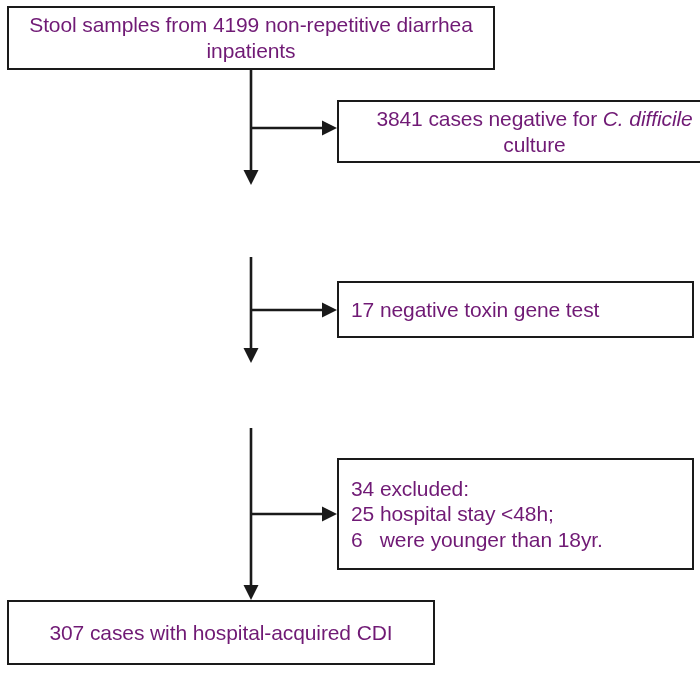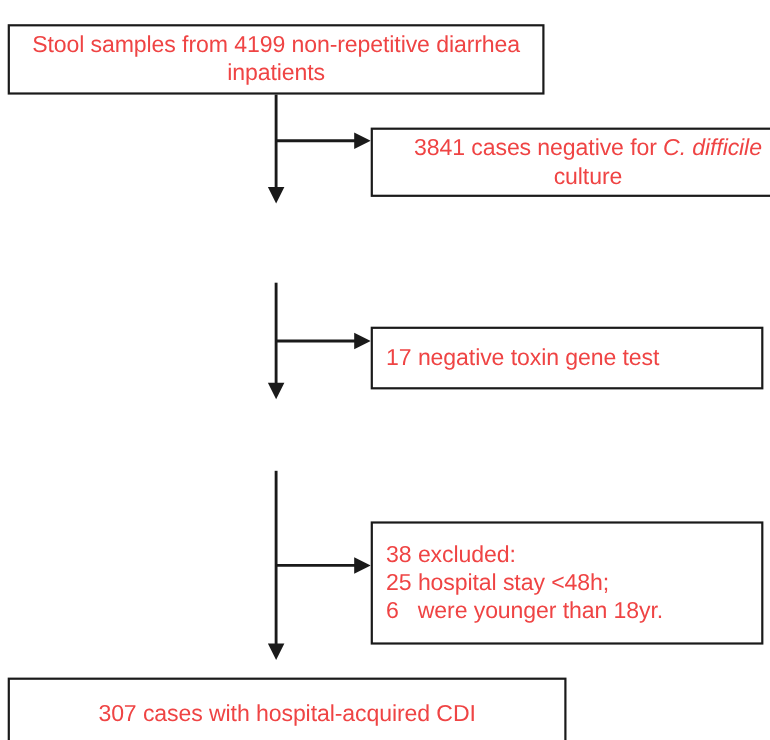--- a/index.html
+++ b/index.html
@@ -16,43 +16,42 @@
     overflow: hidden;
   }
   .node {
     position: absolute;
     box-sizing: border-box;
     border: 2px solid #1a1a1a;
     background: #ffffff;
     display: flex;
     align-items: center;
     justify-content: center;
-    color: #ef4444;
+    color: #701a75;
     font-size: 21px;
     line-height: 1.22;
     letter-spacing: -0.1px;
-    margin-top: 16px;
   }
   .node .txt {
     display: block;
     width: 100%;
     padding: 0 10px;
     box-sizing: border-box;
     white-space: pre-wrap;
   }
   .node.center .txt { text-align: center; }
   .node.left-align { justify-content: flex-start; }
   .node.left-align .txt { text-align: left; padding-left: 12px; }
   .node .ital { font-style: italic; }
 
   
   #node-stool    { left: 7px;  top: 6px;   width: 488px; height: 64px; }
   #node-positive { left: 7px;  top: 185px; width: 488px; height: 72px; }
   #node-confirmed{ left: 7px;  top: 363px; width: 488px; height: 65px; }
-  #node-acquired { left: 7px;  top: 600px; width: 508px; height: 65px; }
+  #node-acquired { left: 7px;  top: 600px; width: 428px; height: 65px; }
 
   
   #node-negculture { left: 337px; top: 100px; width: 395px; height: 63px; }
   #node-negtoxin   { left: 337px; top: 281px; width: 357px; height: 57px; }
   #node-excluded   { left: 337px; top: 458px; width: 357px; height: 112px; }
 
   #connectors {
     position: absolute;
     left: 0; top: 0;
     width: 700px;
@@ -112,21 +111,21 @@
     <span class="txt"><span>3841 cases negative for </span><span class="ital">C. difficile</span><span> culture</span></span>
   </div>
 
 
   <div class="node left-align" id="node-negtoxin">
     <span class="txt">17 negative toxin gene test</span>
   </div>
 
 
   <div class="node left-align" id="node-excluded">
-    <span class="txt"><span>38 excluded:</span>
+    <span class="txt"><span>34 excluded:</span>
 <span>25 hospital stay &lt;48h;</span>
 <span>6   were younger than 18yr.</span></span>
   </div>
 
   <div class="node center" id="node-acquired">
     <span class="txt">307 cases with hospital-acquired CDI</span>
   </div>
 
 </div>
 

